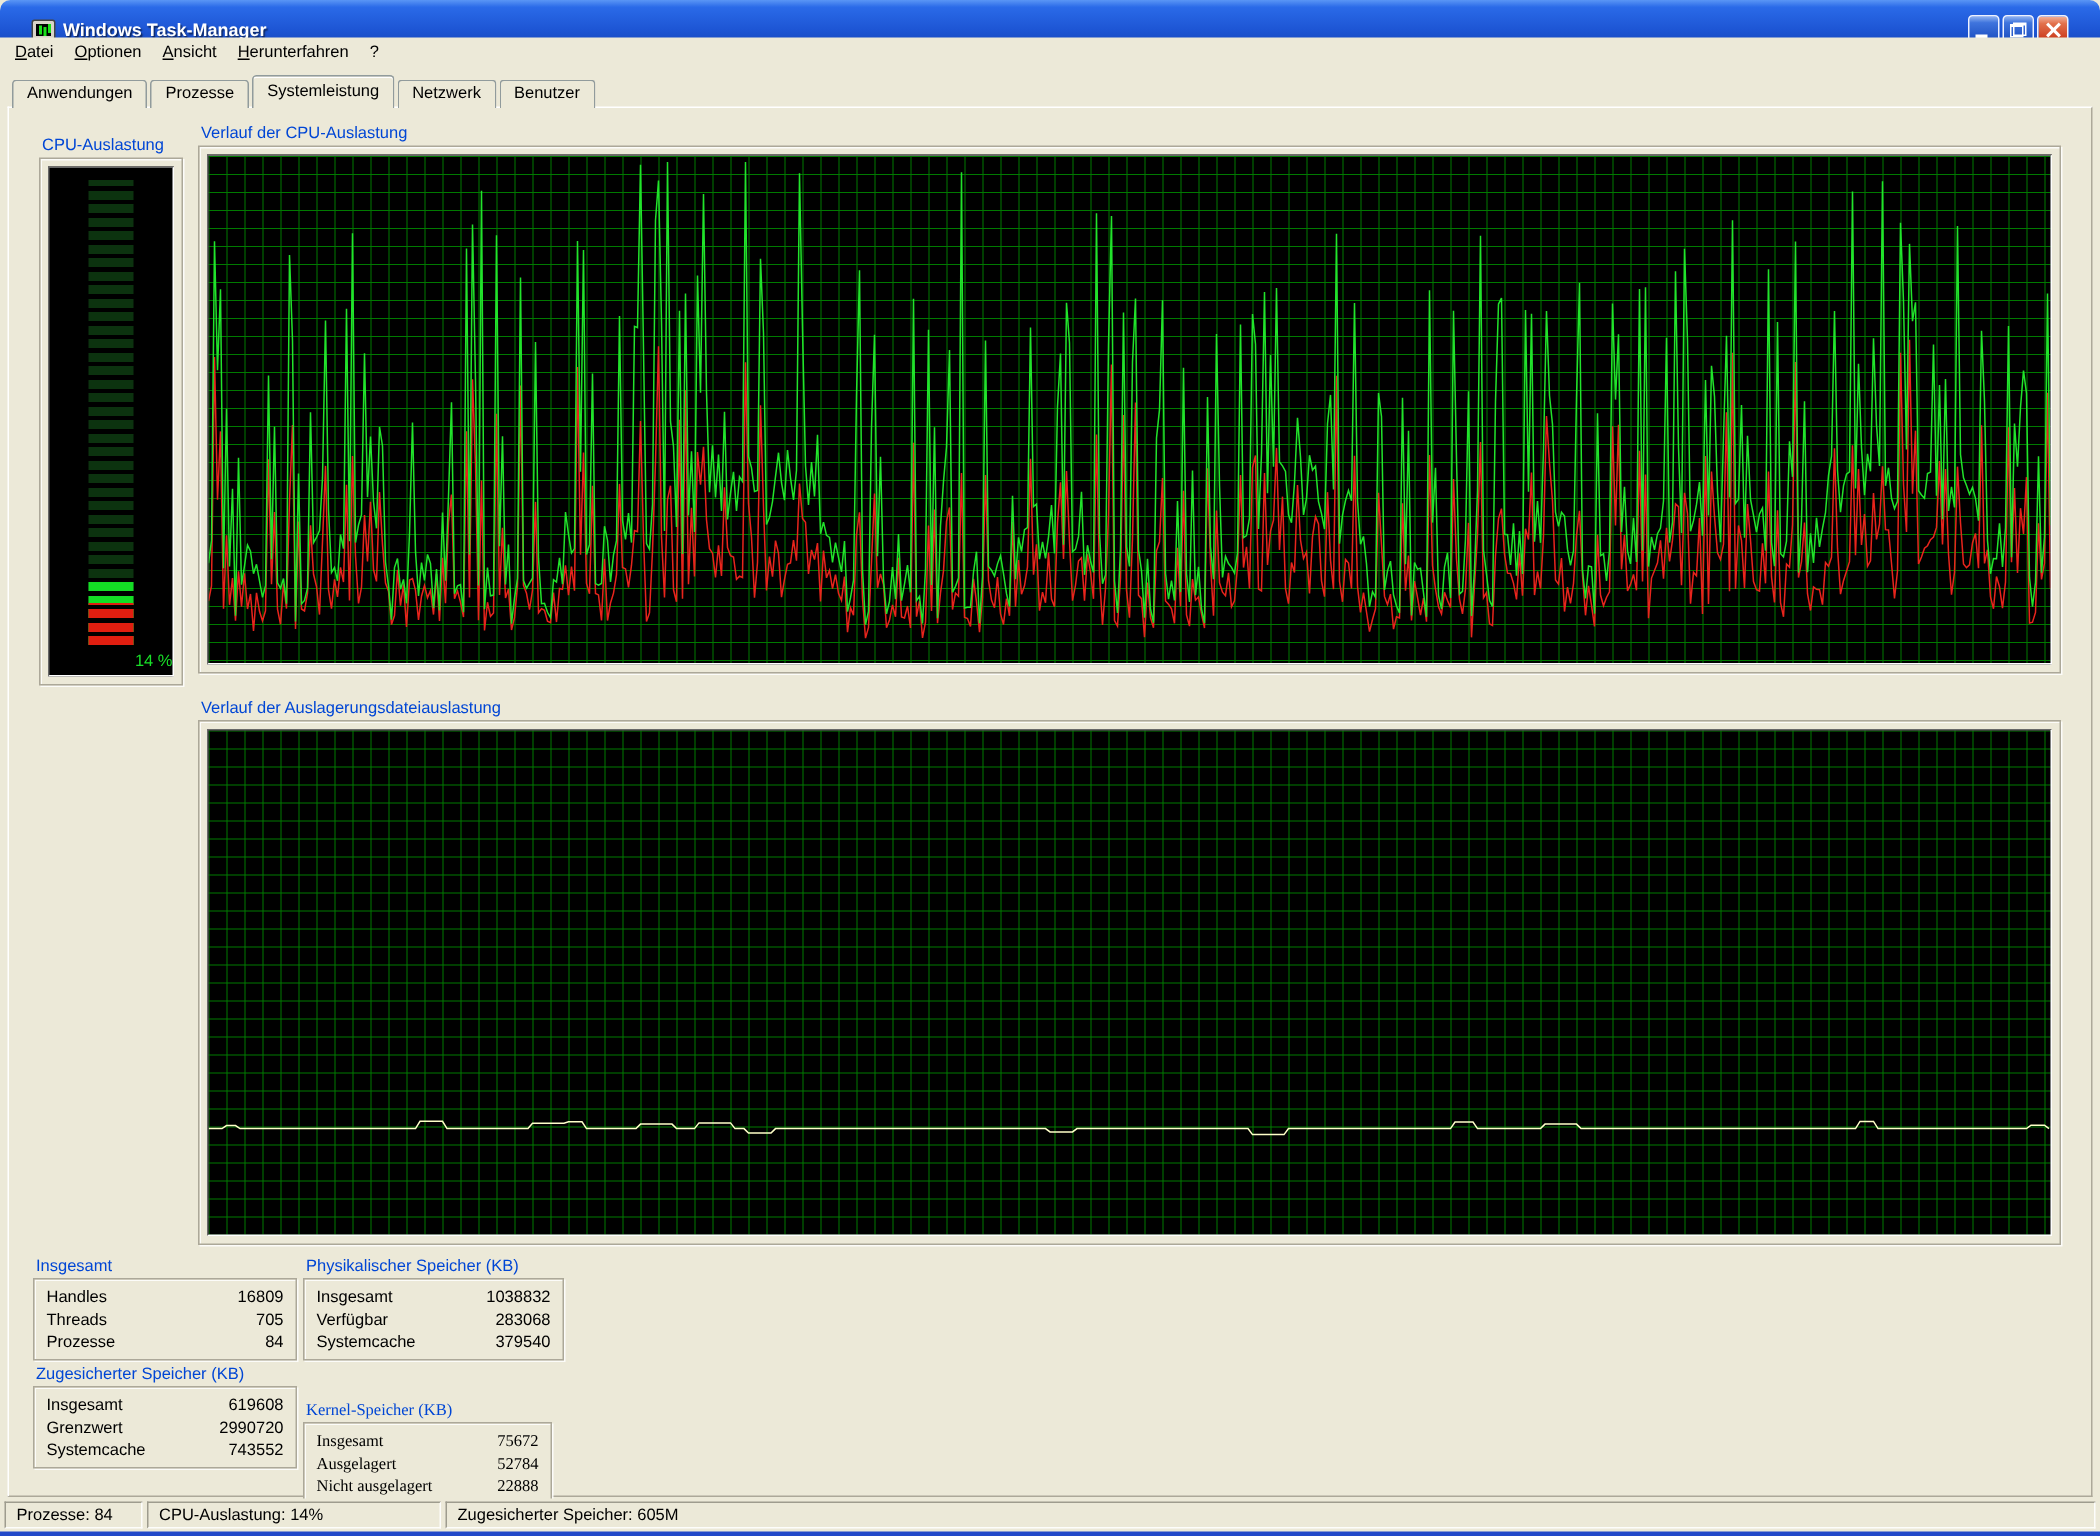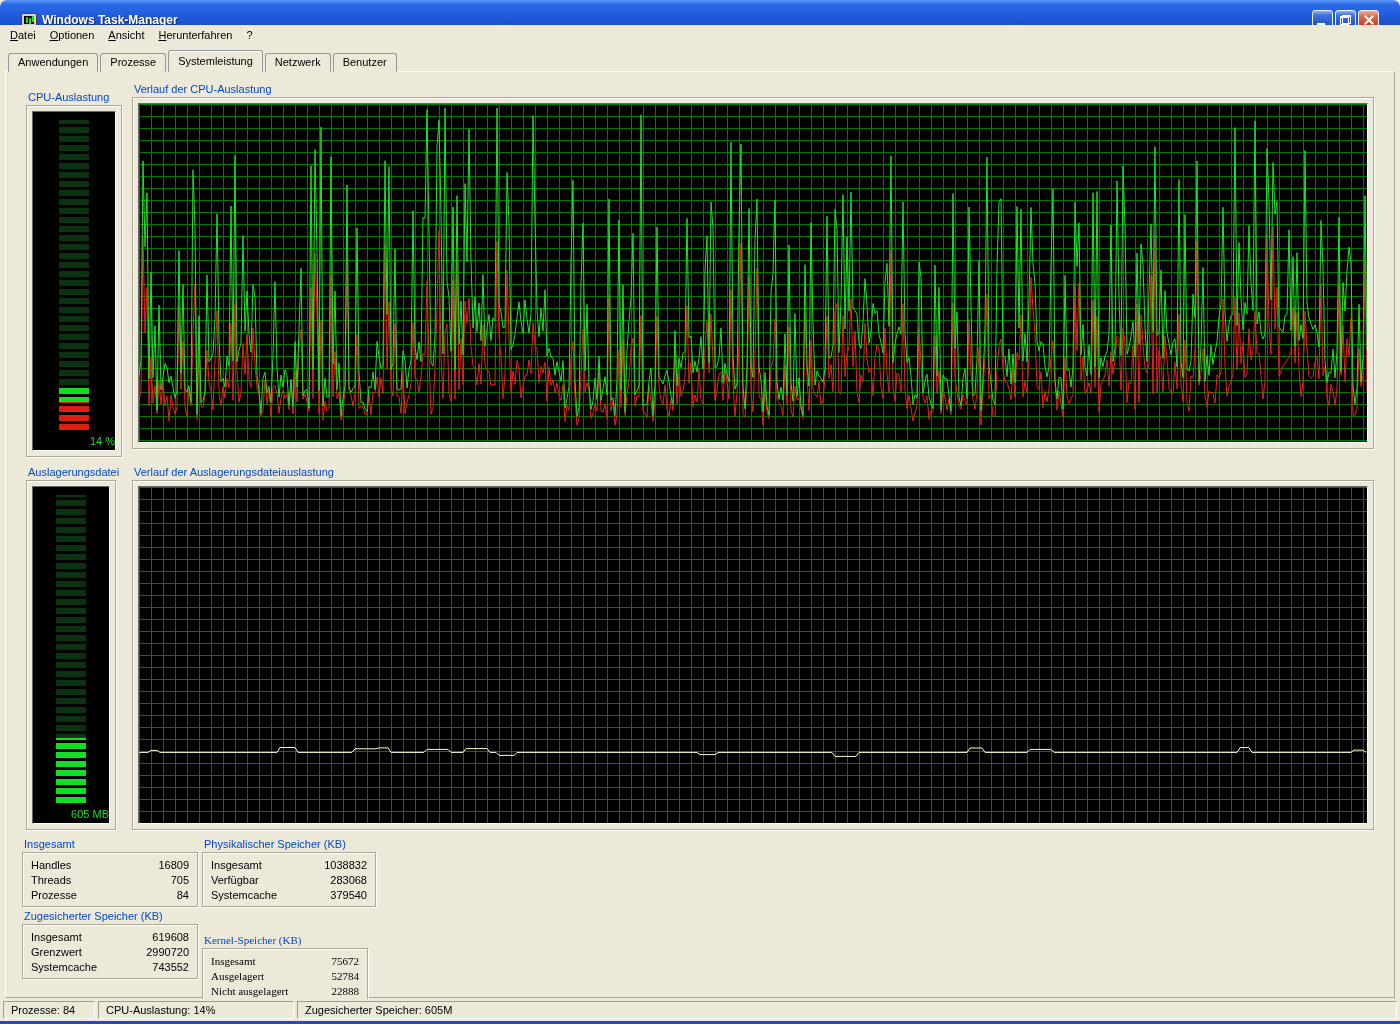--- a/index.html
+++ b/index.html
@@ -125,30 +125,20 @@
   <div class="groupbox" style="left:132px; top:97px; width:1242px; height:352px;">
     <span class="gb-label">Verlauf der CPU-Auslastung</span>
     <div class="graph" id="cpu-graph" style="background-color: rgb(0, 0, 0); background-image: linear-gradient(to right, rgb(0, 122, 0) 1px, transparent 1px), linear-gradient(rgb(0, 122, 0) 1px, transparent 1px); background-size: 12px 12px;">
         <svg width="1228" height="338" style="display: block;">
           <polyline points="0,296.7 2,286.6 4,134.0 6,229.2 8,183.6 10,301.8 12,252.9 14,299.2 16,281.4 18,309.8 20,276.9 22,300.5 24,278.2 26,302.0 28,292.0 30,316.7 32,291.2 34,303.5 36,309.9 38,303.2 40,202.2 42,285.5 44,237.3 46,302.1 48,312.2 50,285.0 52,301.8 54,230.2 56,179.4 58,315.3 60,243.7 62,302.0 64,303.3 66,291.4 68,246.2 70,278.7 72,287.0 74,305.7 76,256.9 78,206.6 80,289.2 82,301.7 84,282.2 86,293.9 88,274.2 90,284.0 92,219.2 94,296.3 96,200.0 98,266.5 100,298.3 102,287.4 104,239.4 106,270.3 108,230.5 110,275.7 112,283.6 114,224.1 116,259.1 118,284.7 120,290.1 122,312.4 124,306.4 126,275.9 128,299.8 130,285.6 132,313.9 134,282.7 136,281.7 138,289.6 140,309.3 142,293.5 144,286.3 146,294.6 148,289.7 150,305.7 152,278.7 154,310.0 156,267.9 158,298.1 160,244.0 162,225.7 164,295.1 166,289.9 168,297.6 170,307.4 172,183.5 174,294.3 176,148.9 178,205.9 180,309.5 182,216.4 184,316.3 186,297.5 188,306.9 190,304.7 192,171.9 194,292.6 196,247.8 198,294.7 200,288.6 202,316.0 204,307.8 206,286.6 208,153.0 210,286.3 212,291.5 214,302.4 216,289.5 218,230.6 220,304.5 222,301.8 224,302.9 226,310.1 228,311.1 230,291.0 232,310.7 234,288.3 236,288.8 238,272.9 240,292.7 242,273.8 244,289.8 246,140.6 248,265.8 250,197.6 252,285.0 254,291.8 256,219.8 258,291.7 260,292.6 262,309.6 264,268.5 266,309.7 268,298.0 270,291.4 272,279.1 274,218.6 276,274.3 278,275.3 280,287.6 282,272.8 284,249.7 286,250.5 288,176.6 290,254.5 292,310.3 294,304.5 296,263.3 298,203.8 300,126.8 302,253.7 304,294.3 306,229.0 308,219.8 310,289.2 312,297.2 314,175.9 316,295.2 318,156.0 320,285.5 322,234.5 324,280.3 326,197.3 328,219.2 330,193.9 332,242.5 334,261.8 336,264.8 338,281.0 340,259.5 342,279.9 344,220.9 346,261.0 348,266.4 350,267.3 352,282.2 354,280.1 356,281.0 358,137.5 360,231.6 362,254.0 364,294.4 366,271.0 368,166.1 370,233.8 372,289.7 374,267.0 376,280.4 378,256.4 380,264.9 382,294.1 384,282.3 386,272.2 388,271.3 390,256.0 392,269.8 394,218.4 396,241.6 398,244.2 400,278.6 402,262.6 404,269.1 406,258.1 408,297.0 410,263.0 412,281.2 414,276.2 416,288.4 418,279.1 420,291.5 422,296.3 424,280.4 426,317.4 428,301.2 430,306.1 432,252.3 434,237.5 436,295.0 438,321.4 440,314.3 442,270.6 444,225.0 446,287.9 448,278.6 450,285.7 452,314.5 454,309.3 456,299.3 458,307.2 460,267.9 462,307.3 464,308.0 466,300.0 468,314.6 470,191.1 472,307.1 474,296.8 476,321.3 478,310.7 480,246.4 482,303.3 484,235.7 486,311.5 488,291.3 490,276.6 492,243.6 494,234.3 496,302.4 498,291.4 500,293.5 502,211.3 504,307.5 506,308.3 508,313.6 510,281.9 512,297.2 514,317.5 516,294.2 518,212.6 520,282.9 522,296.0 524,301.1 526,280.7 528,305.3 530,312.3 532,295.1 534,306.5 536,244.0 538,300.4 540,269.4 542,292.2 544,286.5 546,273.9 548,201.8 550,279.2 552,258.8 554,303.1 556,290.8 558,297.8 560,264.5 562,295.4 564,300.4 566,244.6 568,217.5 570,268.7 572,210.0 574,256.9 576,296.4 578,286.2 580,270.0 582,267.8 584,296.4 586,265.5 588,277.5 590,295.2 592,185.6 594,279.9 596,312.7 598,288.2 600,239.3 602,139.0 604,309.7 606,313.4 608,281.1 610,172.7 612,289.4 614,307.8 616,255.2 618,164.3 620,292.8 622,295.1 624,320.8 626,284.4 628,307.7 630,314.5 632,263.2 634,257.2 636,214.7 638,296.6 640,298.8 642,301.9 644,311.5 646,261.2 648,300.3 650,223.1 652,306.0 654,313.4 656,282.0 658,296.1 660,293.9 662,305.3 664,314.7 666,208.2 668,271.6 670,306.5 672,236.4 674,284.5 676,290.8 678,293.1 680,277.9 682,300.5 684,296.5 686,273.7 688,212.6 690,274.4 692,260.6 694,288.4 696,207.7 698,199.6 700,288.7 702,290.0 704,211.3 706,272.6 708,250.1 710,242.8 712,194.6 714,262.7 716,227.1 718,288.5 720,298.4 722,271.0 724,277.7 726,219.4 728,256.0 730,268.3 732,264.0 734,291.6 736,253.9 738,240.4 740,245.3 742,283.2 744,293.8 746,224.1 748,269.4 750,288.8 752,146.5 754,283.5 756,297.2 758,268.9 760,271.3 762,288.4 764,199.8 766,286.9 768,304.3 770,291.0 772,304.0 774,317.1 776,309.0 778,302.0 780,224.5 782,259.1 784,293.6 786,299.0 788,292.1 790,315.4 792,307.2 794,308.0 796,231.5 798,289.8 800,266.4 802,309.7 804,283.4 806,294.3 808,306.1 810,294.7 812,310.5 814,199.3 816,273.0 818,288.7 820,300.6 822,305.3 824,290.9 826,296.3 828,301.0 830,215.4 832,268.7 834,295.4 836,305.3 838,288.5 840,244.6 842,320.9 844,286.1 846,252.4 848,190.6 850,294.5 852,291.1 854,311.9 856,313.0 858,266.3 860,241.7 862,235.1 864,265.4 866,278.1 868,278.3 870,284.9 872,295.6 874,264.8 876,293.2 878,248.5 880,255.7 882,211.0 884,292.7 886,277.0 888,288.4 890,253.5 892,173.4 894,204.8 896,229.8 898,282.6 900,285.4 902,268.0 904,303.7 906,287.4 908,298.2 910,285.0 912,252.8 914,236.6 916,279.4 918,306.2 920,286.5 922,299.5 924,313.6 926,252.5 928,292.7 930,299.8 932,294.3 934,290.6 936,180.1 938,246.3 940,179.1 942,275.7 944,252.7 946,289.9 948,285.6 950,278.9 952,289.5 954,196.5 956,283.6 958,212.3 960,308.1 962,281.4 964,276.3 966,271.2 968,256.2 970,281.8 972,247.8 974,270.3 976,256.1 978,231.9 980,233.8 982,286.2 984,224.5 986,238.4 988,298.5 990,277.6 992,279.9 994,241.3 996,305.3 998,200.0 1000,298.6 1002,210.4 1004,240.3 1006,264.6 1008,269.0 1010,258.7 1012,170.8 1014,290.1 1016,131.2 1018,288.7 1020,246.3 1022,256.4 1024,287.9 1026,232.1 1028,256.0 1030,283.7 1032,289.1 1034,290.0 1036,258.2 1038,284.9 1040,210.4 1042,280.6 1044,297.6 1046,236.1 1048,297.8 1050,307.2 1052,272.0 1054,274.2 1056,245.8 1058,137.3 1060,281.0 1062,270.4 1064,244.4 1066,291.8 1068,303.0 1070,287.3 1072,288.9 1074,289.1 1076,299.1 1078,271.0 1080,273.5 1082,267.5 1084,194.8 1086,261.6 1088,292.1 1090,283.1 1092,276.8 1094,270.4 1096,192.9 1098,266.1 1100,208.7 1102,259.3 1104,238.7 1106,273.5 1108,269.9 1110,224.7 1112,255.6 1114,245.5 1116,206.9 1118,249.1 1120,249.3 1122,271.5 1124,295.0 1126,276.8 1128,131.1 1130,218.8 1132,250.7 1134,122.5 1136,225.2 1138,183.1 1140,272.0 1142,267.4 1144,261.5 1146,259.8 1148,255.8 1150,254.0 1152,247.6 1154,203.3 1156,258.9 1158,208.7 1160,265.2 1162,292.5 1164,277.6 1166,207.1 1168,244.3 1170,271.9 1172,274.4 1174,272.6 1176,258.0 1178,251.6 1180,274.8 1182,179.5 1184,271.6 1186,262.5 1188,293.9 1190,301.8 1192,280.3 1194,287.2 1196,301.4 1198,284.1 1200,180.8 1202,270.8 1204,221.4 1206,278.0 1208,234.8 1210,251.9 1212,214.1 1214,311.4 1216,310.8 1218,304.3 1220,244.9 1222,282.3 1224,271.4 1226,157.8 1228,288.5" fill="none" stroke="#e8241c" stroke-width="1"></polyline>
           <polyline points="0,271.5 2,256.4 4,56.9 6,142.8 8,88.8 10,274.8 12,168.5 14,273.7 16,221.8 18,306.5 20,201.2 22,285.8 24,273.2 26,259.3 28,263.4 30,278.5 32,272.2 34,283.3 36,294.2 38,286.5 40,146.4 42,268.8 44,180.5 46,284.5 48,288.2 50,281.7 52,298.5 54,66.0 56,123.0 58,310.3 60,211.6 62,298.6 64,296.3 66,288.1 68,170.9 70,257.8 72,254.3 74,249.7 76,214.6 78,109.6 80,235.5 82,277.7 84,274.4 86,283.2 88,252.3 90,261.8 92,101.9 94,256.8 96,51.5 98,257.7 100,246.0 102,239.1 104,131.5 106,227.4 108,187.0 110,230.5 112,248.2 114,180.6 116,193.3 118,270.7 120,286.8 122,309.1 124,274.4 126,268.3 128,288.8 130,282.3 132,298.2 134,251.7 136,177.7 138,263.6 140,293.3 142,271.0 144,283.0 146,265.6 148,271.6 150,301.3 152,275.4 154,302.9 156,237.7 158,283.1 160,226.9 162,164.2 164,291.8 166,286.5 168,285.7 170,304.1 172,61.6 174,265.6 176,45.6 178,149.8 180,286.3 182,23.1 184,302.1 186,274.4 188,293.2 190,292.7 192,52.8 194,260.2 196,186.9 198,285.6 200,259.1 202,311.8 204,294.7 206,281.7 208,81.0 210,283.0 212,288.2 214,284.8 216,281.5 218,124.0 220,268.1 222,298.5 224,298.2 226,304.2 228,307.7 230,282.4 232,284.0 234,267.9 236,285.5 238,237.4 240,252.2 242,264.7 244,261.7 246,56.6 248,210.5 250,62.6 252,265.7 254,259.2 256,145.0 258,285.1 260,286.1 262,285.0 264,246.8 266,256.3 268,284.0 270,265.9 272,256.5 274,106.7 276,242.9 278,255.6 280,238.1 282,257.7 284,113.6 286,114.4 288,5.8 290,128.8 292,258.4 294,262.2 296,232.4 298,42.8 300,16.3 302,110.7 304,250.0 306,4.0 308,177.1 310,193.6 312,247.3 314,103.2 316,265.4 318,91.7 320,239.7 322,196.8 324,250.7 326,79.6 328,157.8 330,25.3 332,157.3 334,224.1 336,192.8 338,227.6 340,199.1 342,236.6 344,170.5 346,242.3 348,224.8 350,210.5 352,236.6 354,213.8 356,217.0 358,4.0 360,200.3 362,207.9 364,223.7 366,223.0 368,68.5 370,118.1 372,245.7 374,240.8 376,230.4 378,213.8 380,197.8 382,217.8 384,229.4 386,196.0 388,214.6 390,229.3 392,209.5 394,11.5 396,115.1 398,206.5 400,232.6 402,204.1 404,226.9 406,185.8 408,251.9 410,244.1 412,252.9 414,254.3 416,270.9 418,257.7 420,267.7 422,277.3 424,256.7 426,303.8 428,294.5 430,282.9 432,159.6 434,76.2 436,275.8 438,312.4 440,303.6 442,180.9 444,119.2 446,266.8 448,200.5 450,282.4 452,305.3 454,296.9 456,274.1 458,295.5 460,252.0 462,296.4 464,285.4 466,272.7 468,290.9 470,95.1 472,296.4 474,293.5 476,311.7 478,275.6 480,115.9 482,286.0 484,180.8 486,308.2 488,246.6 490,216.9 492,194.0 494,129.3 496,290.9 498,286.9 500,281.4 502,10.9 504,301.4 506,300.9 508,300.8 510,277.4 512,263.8 514,311.5 516,280.6 518,123.0 520,273.6 522,276.1 524,280.0 526,271.9 528,266.4 530,278.4 532,291.8 534,300.4 536,226.5 538,282.2 540,254.2 542,263.8 544,249.1 546,247.7 548,114.3 550,233.7 552,232.0 554,268.8 556,257.2 558,268.2 560,253.9 562,232.7 564,264.9 566,166.9 568,131.7 570,259.1 572,97.9 574,124.7 576,263.8 578,262.1 580,253.6 582,223.8 584,279.2 586,259.5 588,270.0 590,277.6 592,38.2 594,251.5 596,285.2 598,279.4 600,126.2 602,40.0 604,283.2 606,304.7 608,262.1 610,104.4 612,260.4 614,273.6 616,137.2 618,95.0 620,262.4 622,276.5 624,307.8 626,268.6 628,302.0 630,311.2 632,188.1 634,169.1 636,96.2 638,278.2 640,295.5 642,283.1 644,296.3 646,230.0 648,290.7 650,141.2 652,278.7 654,297.3 656,209.6 658,292.8 660,273.9 662,302.0 664,311.4 666,160.7 668,260.7 670,282.1 672,118.6 674,219.4 676,281.0 678,266.9 680,271.7 682,274.2 684,278.1 686,264.7 688,112.3 690,254.4 692,253.1 694,241.4 696,105.4 698,125.5 700,248.6 702,198.3 704,90.6 706,224.9 708,132.7 710,207.2 712,88.0 714,204.0 716,206.6 718,210.3 720,239.2 722,244.5 724,217.8 726,174.6 728,200.7 730,239.3 732,228.2 734,199.5 736,209.4 738,206.7 740,230.4 742,238.4 744,248.8 746,178.5 748,159.3 750,222.3 752,51.8 754,258.5 756,239.4 758,229.7 760,222.9 762,229.9 764,98.0 766,229.5 768,258.8 770,253.6 772,271.9 774,300.4 776,290.5 778,294.2 780,158.0 782,173.7 784,289.3 786,276.6 788,270.1 790,292.5 792,300.0 794,304.6 796,161.1 798,272.2 800,183.2 802,306.3 804,271.0 806,275.4 808,274.8 810,291.3 812,307.2 814,89.5 816,244.4 818,207.9 820,292.9 822,301.9 824,274.0 826,264.6 828,294.6 830,103.1 832,201.3 834,292.1 836,290.2 838,255.4 840,156.9 842,306.6 844,275.5 846,223.4 848,53.1 850,262.8 852,278.8 854,296.3 856,300.4 858,163.5 860,98.7 862,94.7 864,252.2 866,252.5 868,272.6 870,244.8 872,279.8 874,250.0 876,278.6 878,102.6 880,223.9 882,105.2 884,257.1 886,230.0 888,257.9 890,195.5 892,103.4 894,159.7 896,178.9 898,237.5 900,246.9 902,237.5 904,240.0 906,262.1 908,272.9 910,263.2 912,161.1 914,84.7 916,276.1 918,295.0 920,273.3 922,273.9 924,305.1 926,171.5 928,266.4 930,265.2 932,283.2 934,263.3 936,98.3 938,162.4 940,118.9 942,250.6 944,220.5 946,263.3 948,271.9 950,241.2 952,270.6 954,88.7 956,263.0 958,87.5 960,273.7 962,253.9 964,262.6 966,251.8 968,248.0 970,230.0 972,121.1 974,257.7 976,244.1 978,76.8 980,194.2 982,251.4 984,61.8 986,122.9 988,250.2 990,243.1 992,232.3 994,217.4 996,253.1 998,149.3 1000,239.7 1002,139.9 1004,160.4 1006,223.8 1008,257.5 1010,187.4 1012,119.8 1014,227.7 1016,42.8 1018,231.6 1020,228.8 1022,166.0 1024,254.5 1026,186.5 1028,229.0 1030,239.5 1032,250.8 1034,238.6 1036,234.7 1038,263.1 1040,75.5 1042,257.7 1044,273.5 1046,110.6 1048,265.0 1050,267.3 1052,256.7 1054,190.2 1056,213.9 1058,57.0 1060,277.6 1062,242.7 1064,163.5 1066,277.5 1068,251.5 1070,271.3 1072,241.2 1074,260.6 1076,248.3 1078,237.7 1080,213.1 1082,200.1 1084,103.3 1086,209.5 1088,237.4 1090,219.9 1092,212.1 1094,210.6 1096,23.6 1098,221.6 1100,138.5 1102,194.6 1104,226.1 1106,198.6 1108,210.2 1110,121.5 1112,179.4 1114,206.6 1116,16.8 1118,219.9 1120,207.8 1122,228.2 1124,235.1 1126,230.2 1128,44.5 1130,97.1 1132,195.7 1134,58.6 1136,110.1 1138,97.5 1140,223.1 1142,226.0 1144,228.2 1146,211.7 1148,210.7 1150,125.7 1152,226.5 1154,152.7 1156,242.2 1158,148.7 1160,236.6 1162,220.6 1164,234.3 1166,46.6 1168,199.0 1170,214.5 1172,219.7 1174,225.4 1176,220.9 1178,228.2 1180,243.1 1182,116.5 1184,163.6 1186,256.4 1188,278.5 1190,268.3 1192,268.5 1194,244.9 1196,273.9 1198,247.8 1200,113.3 1202,267.5 1204,178.4 1206,207.2 1208,167.5 1210,143.1 1212,158.2 1214,281.1 1216,300.4 1218,284.2 1220,200.2 1222,277.9 1224,253.8 1226,91.6 1228,246.1" fill="none" stroke="#21e32b" stroke-width="1"></polyline>
         </svg>
       </div>
   </div>
 
-  <div class="groupbox" id="pagefile-gauge" style="left:26px; top:480px; width:90px; height:350px;">
-    <span class="gb-label">Auslagerungsdatei</span>
-    <div class="black-panel">
-      <div class="gauge-bar">
-        <div class="gauge-dim"></div>
-        <div class="gauge-green" style="height: 21%;"></div>
-      </div>
-      <div class="gauge-value">605 MB</div>
-    </div>
-  </div>
 
   <div class="groupbox" style="left:132px; top:480px; width:1242px; height:350px;">
     <span class="gb-label">Verlauf der Auslagerungsdateiauslastung</span>
     <div class="graph" id="pagefile-graph" style="background-color: rgb(0, 0, 0); background-image: linear-gradient(to right, rgb(0, 122, 0) 1px, transparent 1px), linear-gradient(rgb(0, 122, 0) 1px, transparent 1px); background-size: 12px 12px;">
         <svg width="1228" height="336" style="display: block;">
           <polyline points="0,265.4 3,265.4 6,265.4 9,265.4 12,263.4 15,263.4 18,263.4 21,265.4 24,265.4 27,265.4 30,265.4 33,265.4 36,265.4 39,265.4 42,265.4 45,265.4 48,265.4 51,265.4 54,265.4 57,265.4 60,265.4 63,265.4 66,265.4 69,265.4 72,265.4 75,265.4 78,265.4 81,265.4 84,265.4 87,265.4 90,265.4 93,265.4 96,265.4 99,265.4 102,265.4 105,265.4 108,265.4 111,265.4 114,265.4 117,265.4 120,265.4 123,265.4 126,265.4 129,265.4 132,265.4 135,265.4 138,265.4 141,260.5 144,260.5 147,260.5 150,260.5 153,260.5 156,260.5 159,265.4 162,265.4 165,265.4 168,265.4 171,265.4 174,265.4 177,265.4 180,265.4 183,265.4 186,265.4 189,265.4 192,265.4 195,265.4 198,265.4 201,265.4 204,265.4 207,265.4 210,265.4 213,265.4 216,261.8 219,261.8 222,261.8 225,261.8 228,261.8 231,261.8 234,261.8 237,261.8 240,260.9 243,260.9 246,260.9 249,260.9 252,265.4 255,265.4 258,265.4 261,265.4 264,265.4 267,265.4 270,265.4 273,265.4 276,265.4 279,265.4 282,265.4 285,265.4 288,262.4 291,262.4 294,262.4 297,262.4 300,262.4 303,262.4 306,262.4 309,262.4 312,265.4 315,265.4 318,265.4 321,265.4 324,265.4 327,261.6 330,261.6 333,261.6 336,261.6 339,261.6 342,261.6 345,261.6 348,261.6 351,265.4 354,265.4 357,265.4 360,268.4 363,268.4 366,268.4 369,268.4 372,268.4 375,268.4 378,265.4 381,265.4 384,265.4 387,265.4 390,265.4 393,265.4 396,265.4 399,265.4 402,265.4 405,265.4 408,265.4 411,265.4 414,265.4 417,265.4 420,265.4 423,265.4 426,265.4 429,265.4 432,265.4 435,265.4 438,265.4 441,265.4 444,265.4 447,265.4 450,265.4 453,265.4 456,265.4 459,265.4 462,265.4 465,265.4 468,265.4 471,265.4 474,265.4 477,265.4 480,265.4 483,265.4 486,265.4 489,265.4 492,265.4 495,265.4 498,265.4 501,265.4 504,265.4 507,265.4 510,265.4 513,265.4 516,265.4 519,265.4 522,265.4 525,265.4 528,265.4 531,265.4 534,265.4 537,265.4 540,265.4 543,265.4 546,265.4 549,265.4 552,265.4 555,265.4 558,265.4 561,267.6 564,267.6 567,267.6 570,267.6 573,267.6 576,267.6 579,265.4 582,265.4 585,265.4 588,265.4 591,265.4 594,265.4 597,265.4 600,265.4 603,265.4 606,265.4 609,265.4 612,265.4 615,265.4 618,265.4 621,265.4 624,265.4 627,265.4 630,265.4 633,265.4 636,265.4 639,265.4 642,265.4 645,265.4 648,265.4 651,265.4 654,265.4 657,265.4 660,265.4 663,265.4 666,265.4 669,265.4 672,265.4 675,265.4 678,265.4 681,265.4 684,265.4 687,265.4 690,265.4 693,265.4 696,269.4 699,269.4 702,269.4 705,269.4 708,269.4 711,269.4 714,269.4 717,269.4 720,265.4 723,265.4 726,265.4 729,265.4 732,265.4 735,265.4 738,265.4 741,265.4 744,265.4 747,265.4 750,265.4 753,265.4 756,265.4 759,265.4 762,265.4 765,265.4 768,265.4 771,265.4 774,265.4 777,265.4 780,265.4 783,265.4 786,265.4 789,265.4 792,265.4 795,265.4 798,265.4 801,265.4 804,265.4 807,265.4 810,265.4 813,265.4 816,265.4 819,265.4 822,265.4 825,265.4 828,265.4 831,261.0 834,261.0 837,261.0 840,261.0 843,261.0 846,265.4 849,265.4 852,265.4 855,265.4 858,265.4 861,265.4 864,265.4 867,265.4 870,265.4 873,265.4 876,265.4 879,265.4 882,265.4 885,265.4 888,265.4 891,262.4 894,262.4 897,262.4 900,262.4 903,262.4 906,262.4 909,262.4 912,262.4 915,265.4 918,265.4 921,265.4 924,265.4 927,265.4 930,265.4 933,265.4 936,265.4 939,265.4 942,265.4 945,265.4 948,265.4 951,265.4 954,265.4 957,265.4 960,265.4 963,265.4 966,265.4 969,265.4 972,265.4 975,265.4 978,265.4 981,265.4 984,265.4 987,265.4 990,265.4 993,265.4 996,265.4 999,265.4 1002,265.4 1005,265.4 1008,265.4 1011,265.4 1014,265.4 1017,265.4 1020,265.4 1023,265.4 1026,265.4 1029,265.4 1032,265.4 1035,265.4 1038,265.4 1041,265.4 1044,265.4 1047,265.4 1050,265.4 1053,265.4 1056,265.4 1059,265.4 1062,265.4 1065,265.4 1068,265.4 1071,265.4 1074,265.4 1077,265.4 1080,265.4 1083,265.4 1086,265.4 1089,265.4 1092,265.4 1095,265.4 1098,265.4 1101,260.6 1104,260.6 1107,260.6 1110,260.6 1113,265.4 1116,265.4 1119,265.4 1122,265.4 1125,265.4 1128,265.4 1131,265.4 1134,265.4 1137,265.4 1140,265.4 1143,265.4 1146,265.4 1149,265.4 1152,265.4 1155,265.4 1158,265.4 1161,265.4 1164,265.4 1167,265.4 1170,265.4 1173,265.4 1176,265.4 1179,265.4 1182,265.4 1185,265.4 1188,265.4 1191,265.4 1194,265.4 1197,265.4 1200,265.4 1203,265.4 1206,265.4 1209,265.4 1212,265.4 1215,263.1 1218,263.1 1221,263.1 1224,263.1 1227,265.4" fill="none" stroke="#ffffc8" stroke-width="1"></polyline>
         </svg>
       </div>
   </div>
 

